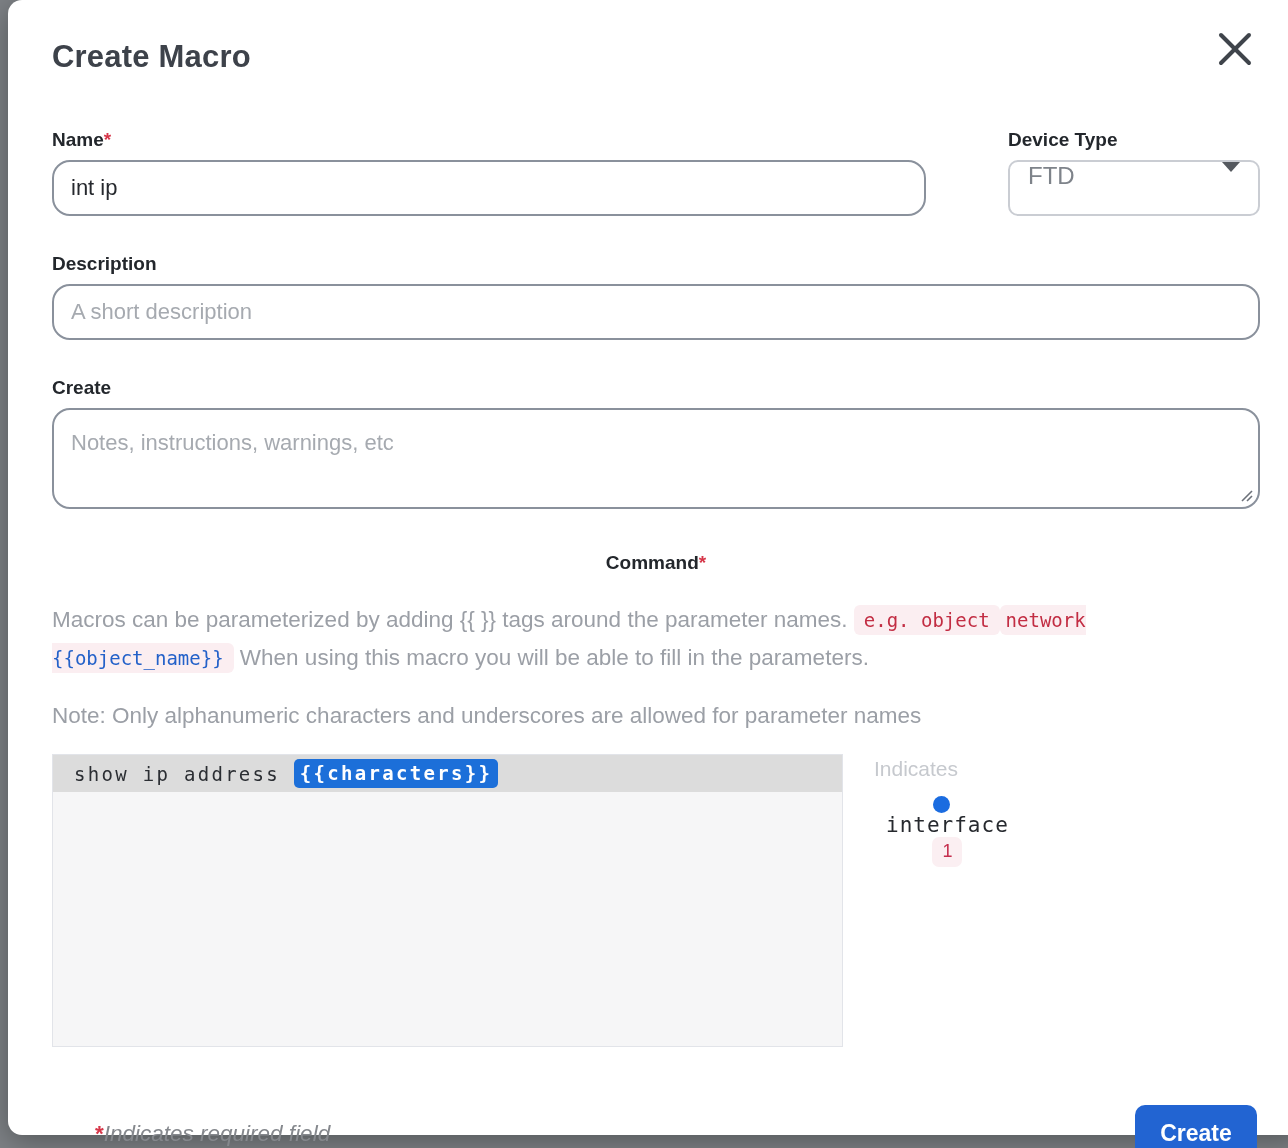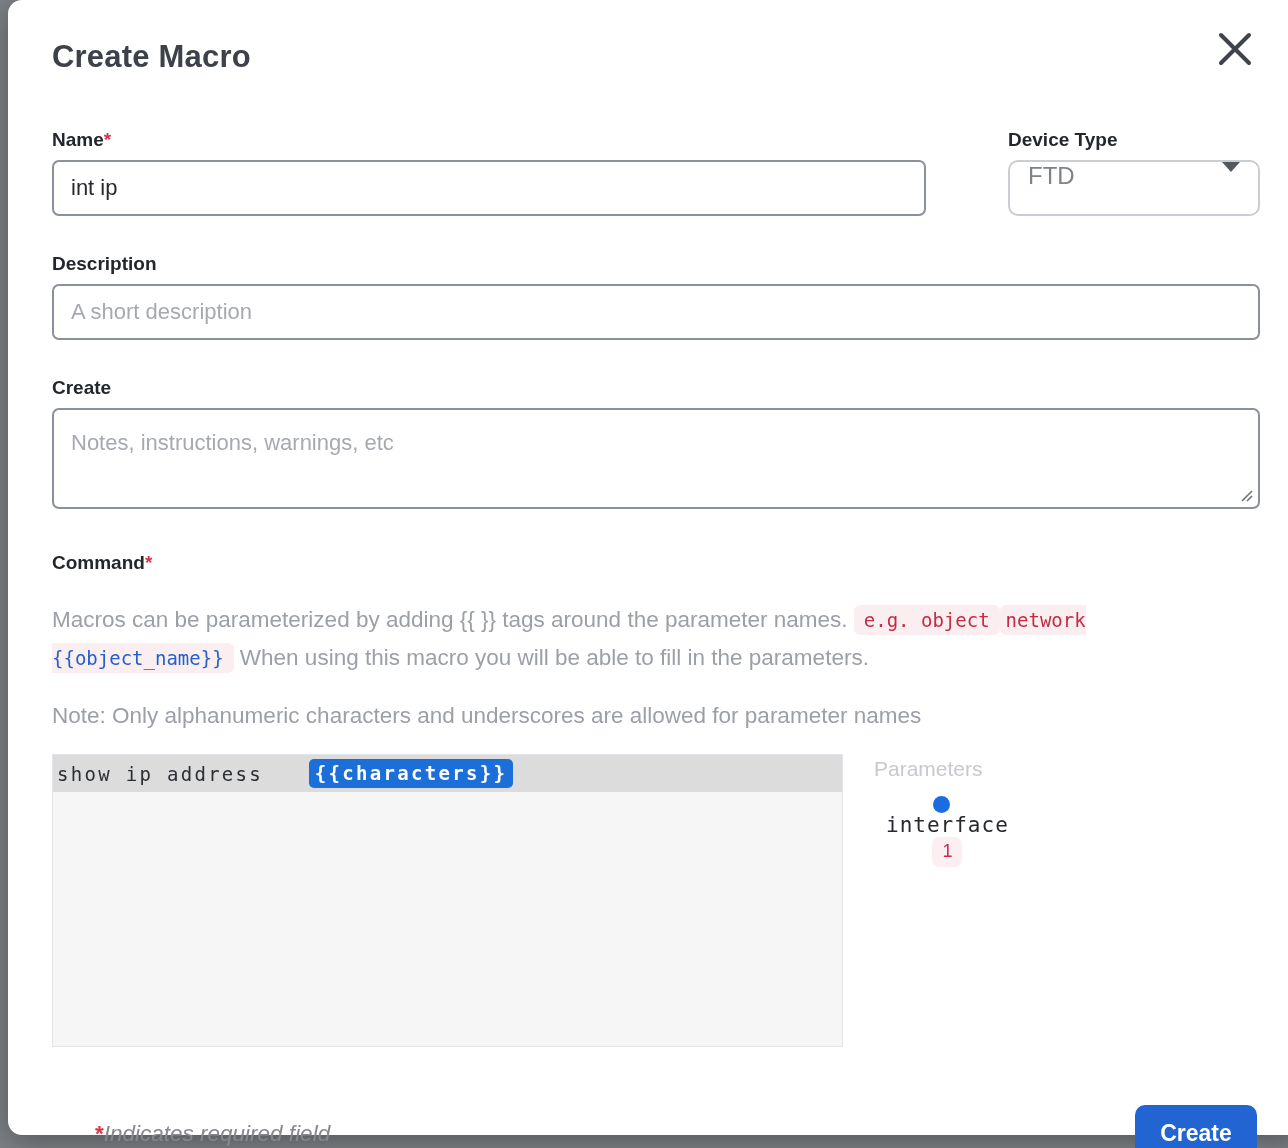--- a/index.html
+++ b/index.html
@@ -33,21 +33,21 @@
     font-size: 19px; font-weight: 700; color: #23272c; margin-bottom: 9px;
     display: block;
   }
   .req { color: #d63649; font-weight: 700; }
   .row-top { display: flex; gap: 82px; margin-top: 54px; }
   .col-name { flex: 1; }
   .col-device { width: 252px; flex: none; }
   input.text-input, textarea.text-area {
     width: 100%;
     border: 2.5px solid #8a919c;
-    border-radius: 7px;
+    border-radius: 18px;
     font-size: 22px;
     color: #26292e;
     padding: 0 17px;
     font-family: "Liberation Sans", sans-serif;
     outline: none;
     background: #fff;
   }
   input.text-input { height: 56px; }
   input.text-input::placeholder, textarea.text-area::placeholder { color: #a6aab0; }
   .select-box {
@@ -102,27 +102,26 @@
     width: 791px; flex: none;
     height: 293px;
     background: #f6f6f7;
     border: 1.5px solid #e2e4e9;
     cursor: text;
   }
   .editor-line {
     height: 37px;
     background: #dcdcdc;
     display: flex; align-items: center;
-    padding-left: 4px;
+    padding-left: 21px;
     font-family: "DejaVu Sans Mono", monospace;
     font-size: 19px;
     letter-spacing: 2.3px;
     color: #2b2e33;
     white-space: pre;
-    gap: 32px;
   }
   .param-pill {
     background: #1c6fd9;
     color: #ffffff;
     font-weight: 700;
     border-radius: 5px;
     padding: 3px 6px 4px 6px;
     letter-spacing: 2.3px;
   }
   .params-panel { margin-left: 31px; padding-top: 3px; }
@@ -209,33 +208,33 @@
       <span class="resize-handle">
         <svg width="14" height="14" viewBox="0 0 14 14">
           <line x1="3" y1="13" x2="13" y2="3" stroke="#6c717a" stroke-width="1.6"></line>
           <line x1="8" y1="13" x2="13" y2="8" stroke="#6c717a" stroke-width="1.6"></line>
         </svg>
       </span>
     </div>
   </div>
 
   <div class="section" style="margin-top:39px;">
-    <label class="field-label" style="margin-bottom:0;"><span>Command</span><span class="req">*</span></label>
+    <label class="field-label" style="margin-bottom:0;text-align:center;"><span>Command</span><span class="req">*</span></label>
 
     <p class="help-para"><span>Macros can be parameterized by adding {{ }} tags around the parameter names. </span><span class="inline-code code-red"><span>e.g. object</span></span><span class="inline-code" style="padding-left:6px;"><span class="code-red">network </span><span class="code-blue">{{object_name}}</span></span><span> When using this macro you will be able to fill in the parameters.</span></p>
 
     <p class="help-note">Note: Only alphanumeric characters and underscores are allowed for parameter names</p>
 
     <div class="command-body">
       <div class="editor">
         <div class="editor-line"><span>show ip address </span><span class="param-pill">{{characters}}</span></div>
       </div>
 
       <div class="params-panel">
-        <div class="params-title">Parameters</div>
+        <div class="params-title">Indicates</div>
         <div class="param-row">
           <span class="param-dot"></span>
           <span class="param-name">interface</span>
           <span class="param-badge">1</span>
         </div>
       </div>
     </div>
   </div>
 
   <div class="modal-footer">

